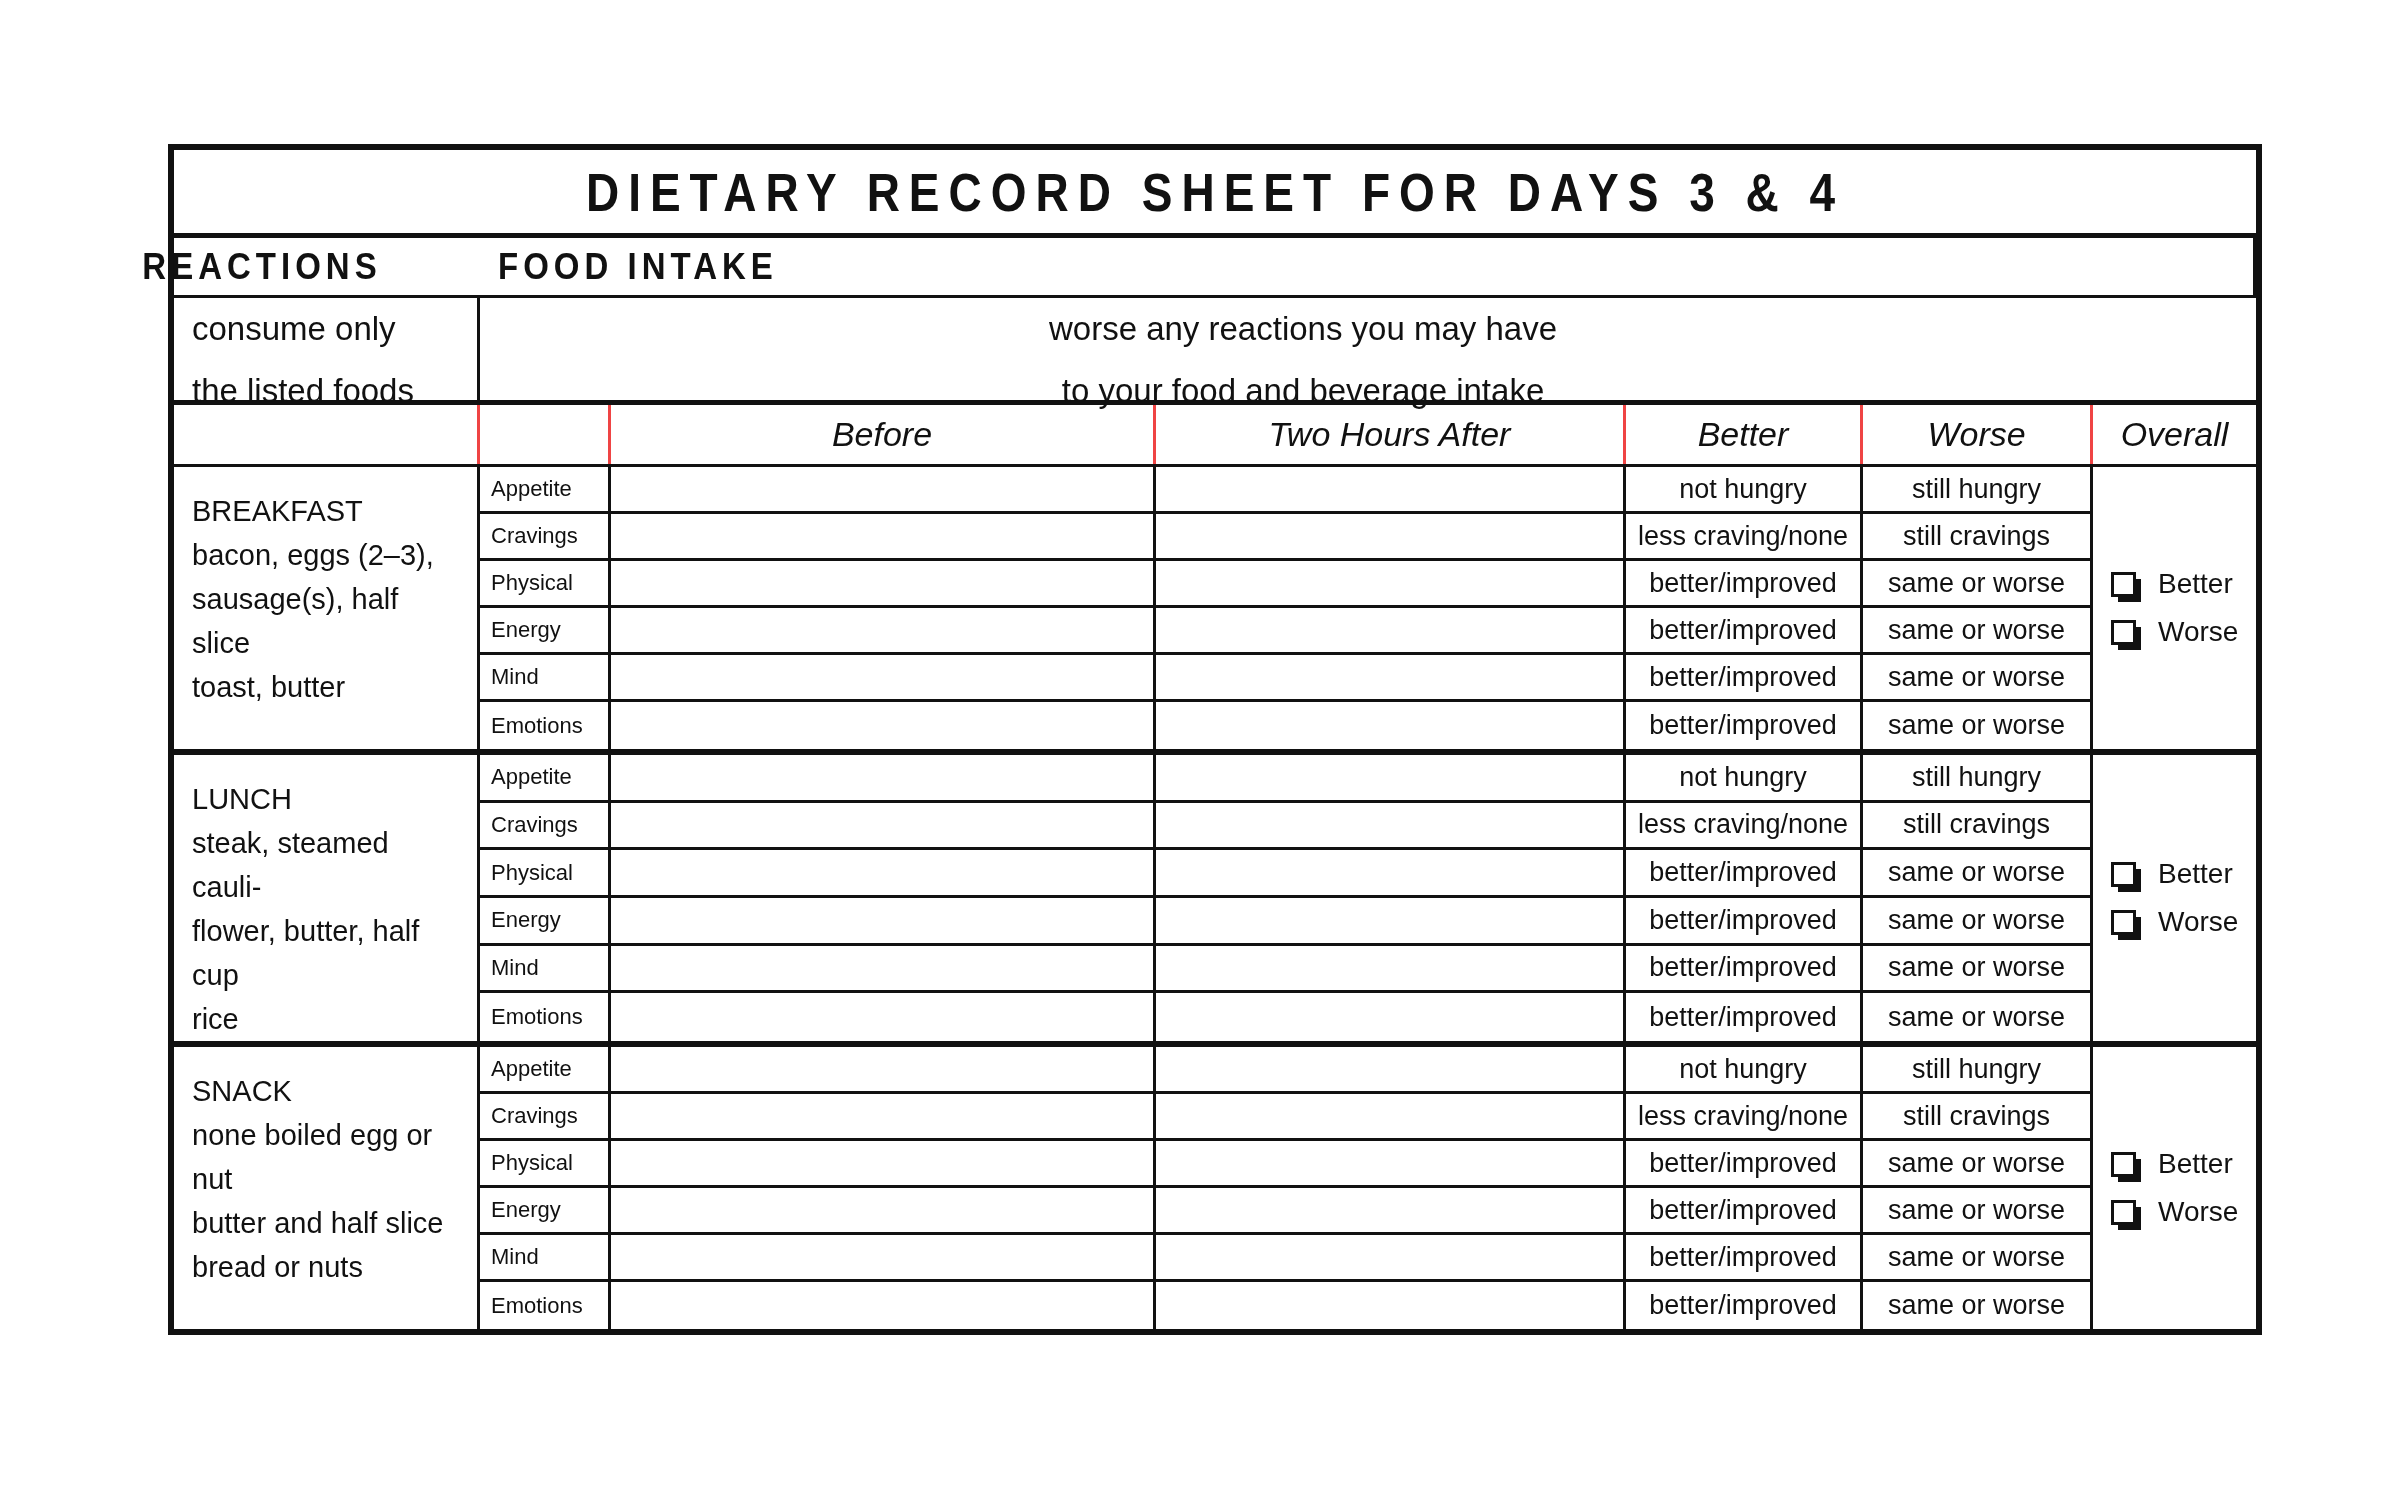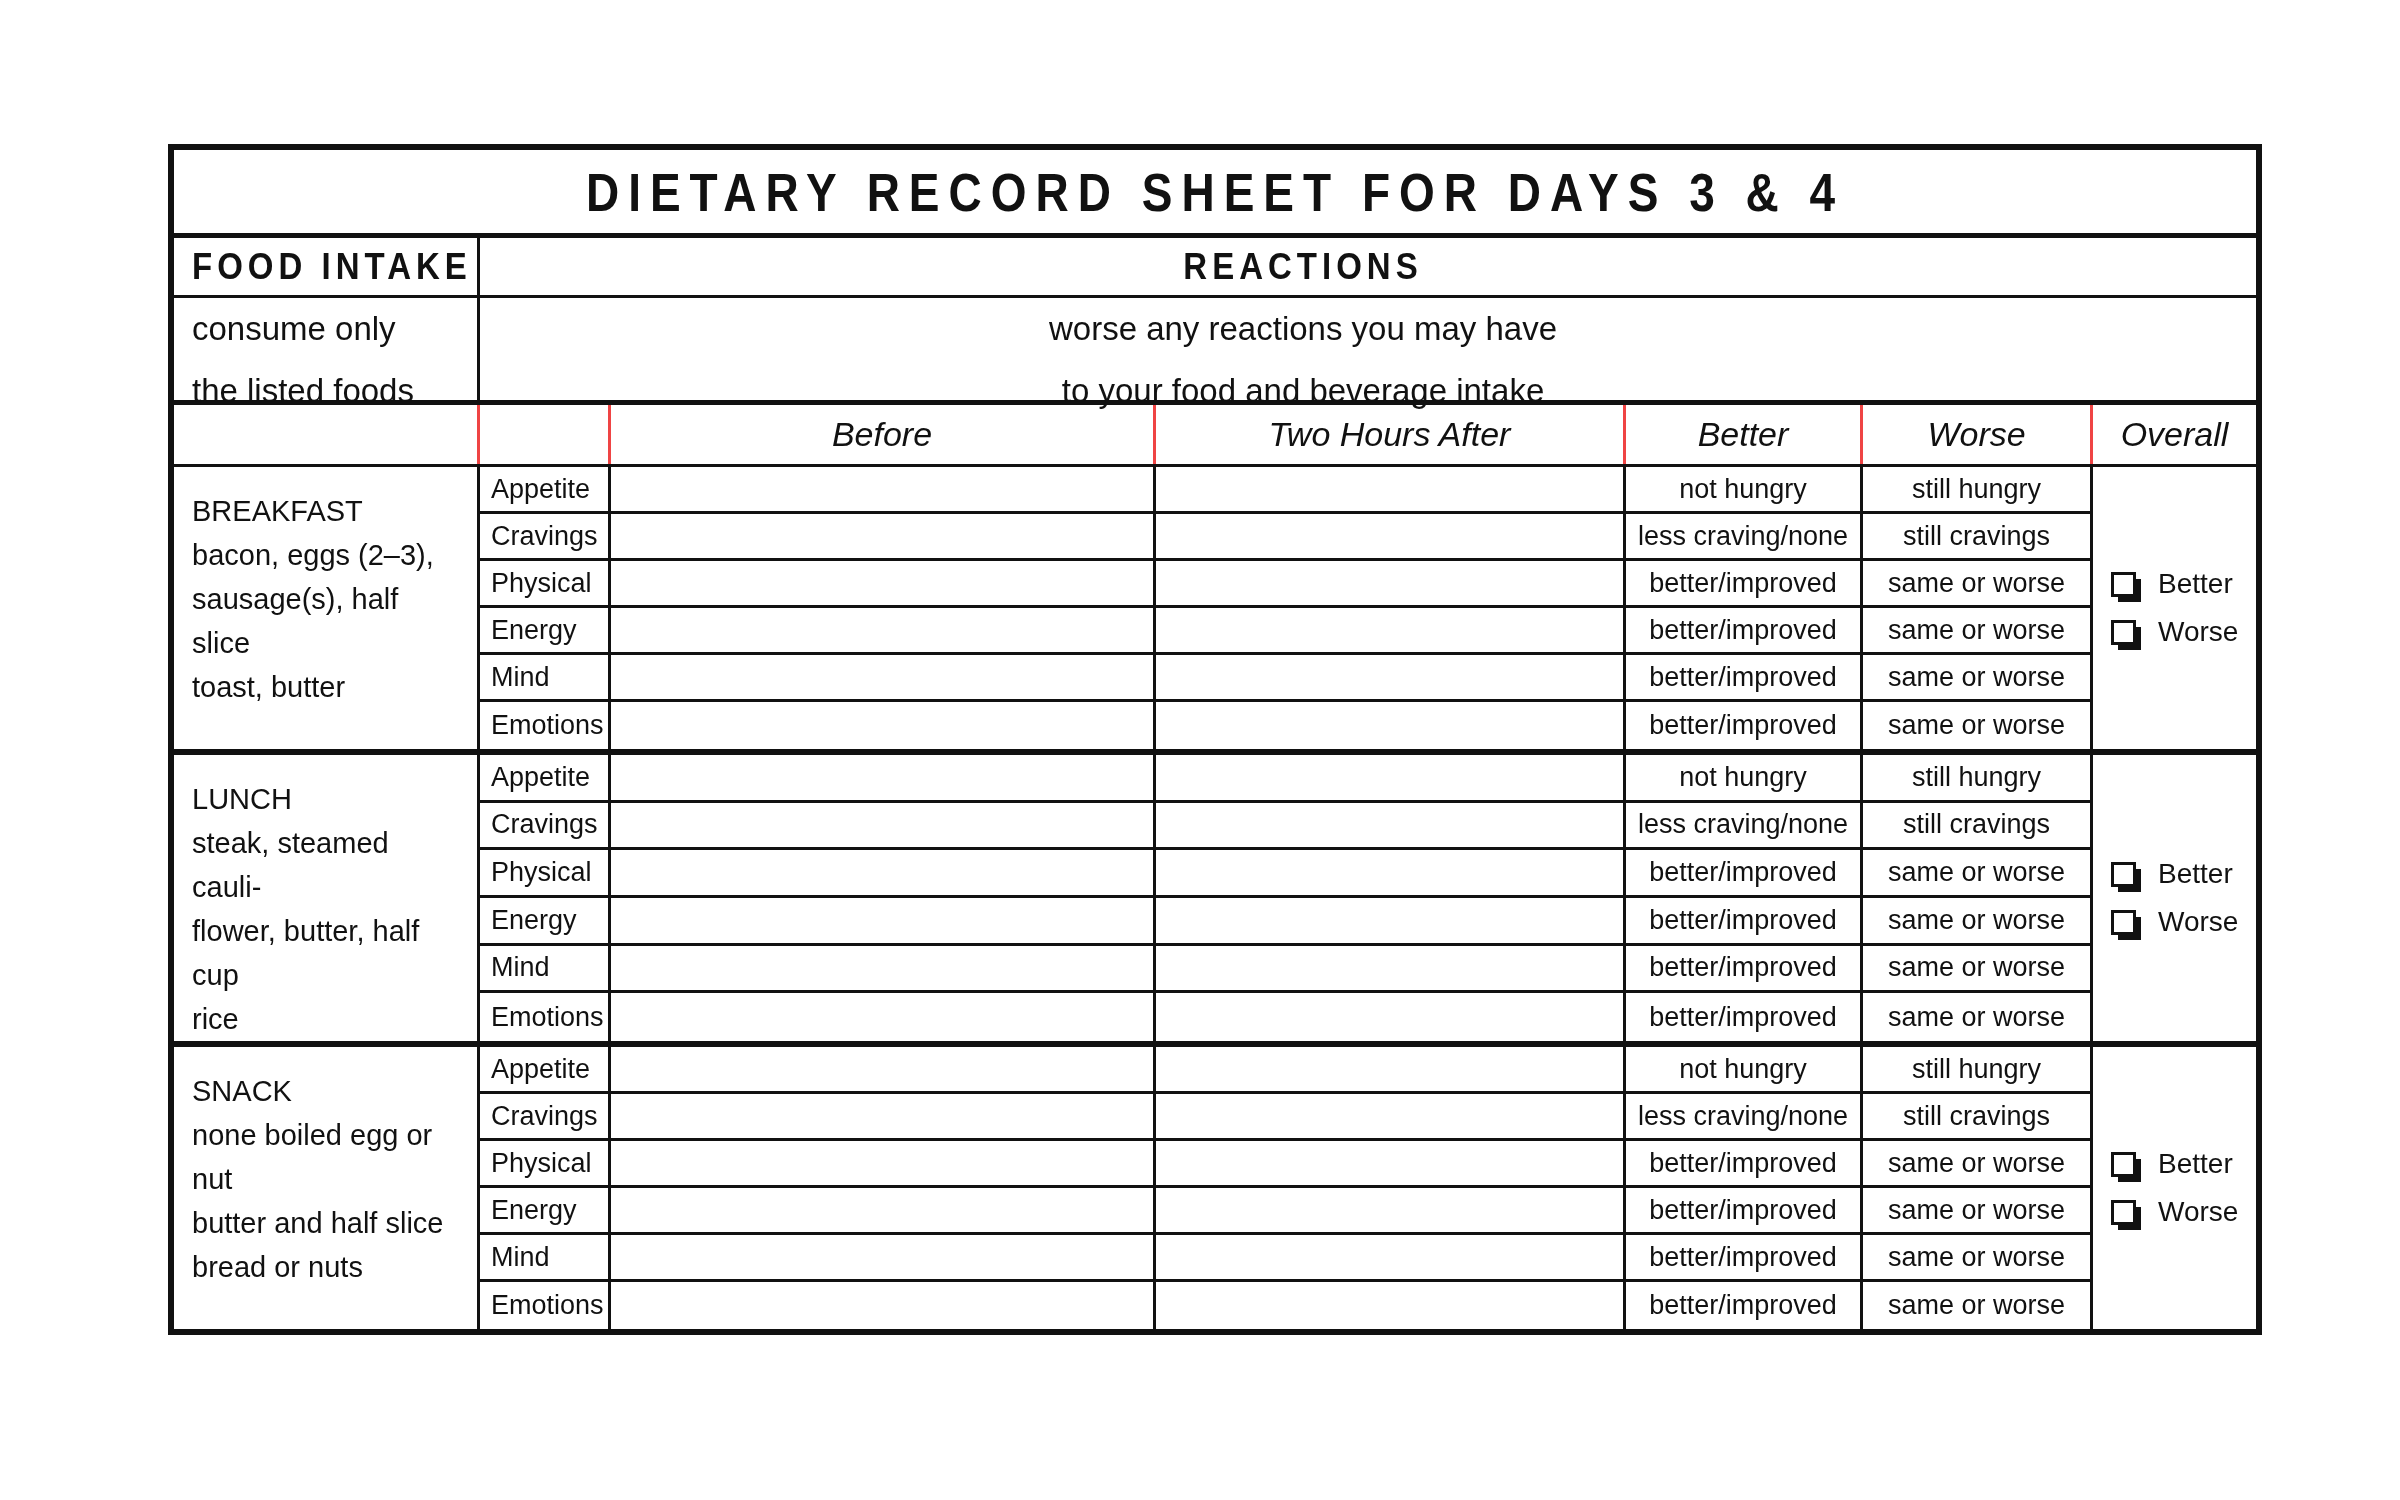--- a/index.html
+++ b/index.html
@@ -53,21 +53,21 @@
     grid-template-rows:repeat(6,1fr);
   }
   .section.thick-top{border-top:6px solid #111;}
   .meal-cell{
     grid-column:1;grid-row:1/7;border-right:3px solid #111;
     padding:22px 14px 0 18px;font-size:29px;line-height:44px;
   }
   .meal-foods{white-space:pre-line;}
   .lab,.entry,.val{border-right:3px solid #111;display:flex;align-items:center;box-sizing:border-box;}
   .bb{border-bottom:3px solid #111;}
-  .lab{font-size:27px;padding-left:11px;}
+  .lab{font-size:22px;padding-left:11px;}
   .val{justify-content:center;font-size:27px;text-align:center;}
   .overall-cell{
     grid-column:7;grid-row:1/7;
     display:flex;flex-direction:column;justify-content:center;
     padding-left:18px;
   }
   .overall-option{display:flex;align-items:center;height:48px;}
   .checkbox{
     width:19px;height:19px;flex:0 0 19px;background:#fff;
     border:3px solid #111;box-shadow:6px 6px 0 -1px #111;
@@ -78,25 +78,25 @@
 </head>
 <body>
 
 <div class="sheet">
 
   <div class="title-row">
     <span class="title-text">DIETARY RECORD SHEET FOR DAYS 3 &amp; 4</span>
   </div>
 
   <div class="subhead-row">
+    <div class="cell reactions-head">
+      <span class="subhead-text">REACTIONS</span>
+    </div>
     <div class="cell food-intake-head">
       <span class="subhead-text">FOOD INTAKE</span>
-    </div>
-    <div class="cell reactions-head">
-      <span class="subhead-text">REACTIONS</span>
     </div>
   </div>
 
   <div class="note-row">
     <div class="cell food-intake-note">consume only
 the listed foods</div>
     <div class="cell reactions-note">worse any reactions you may have
 to your food and beverage intake</div>
   </div>
 

